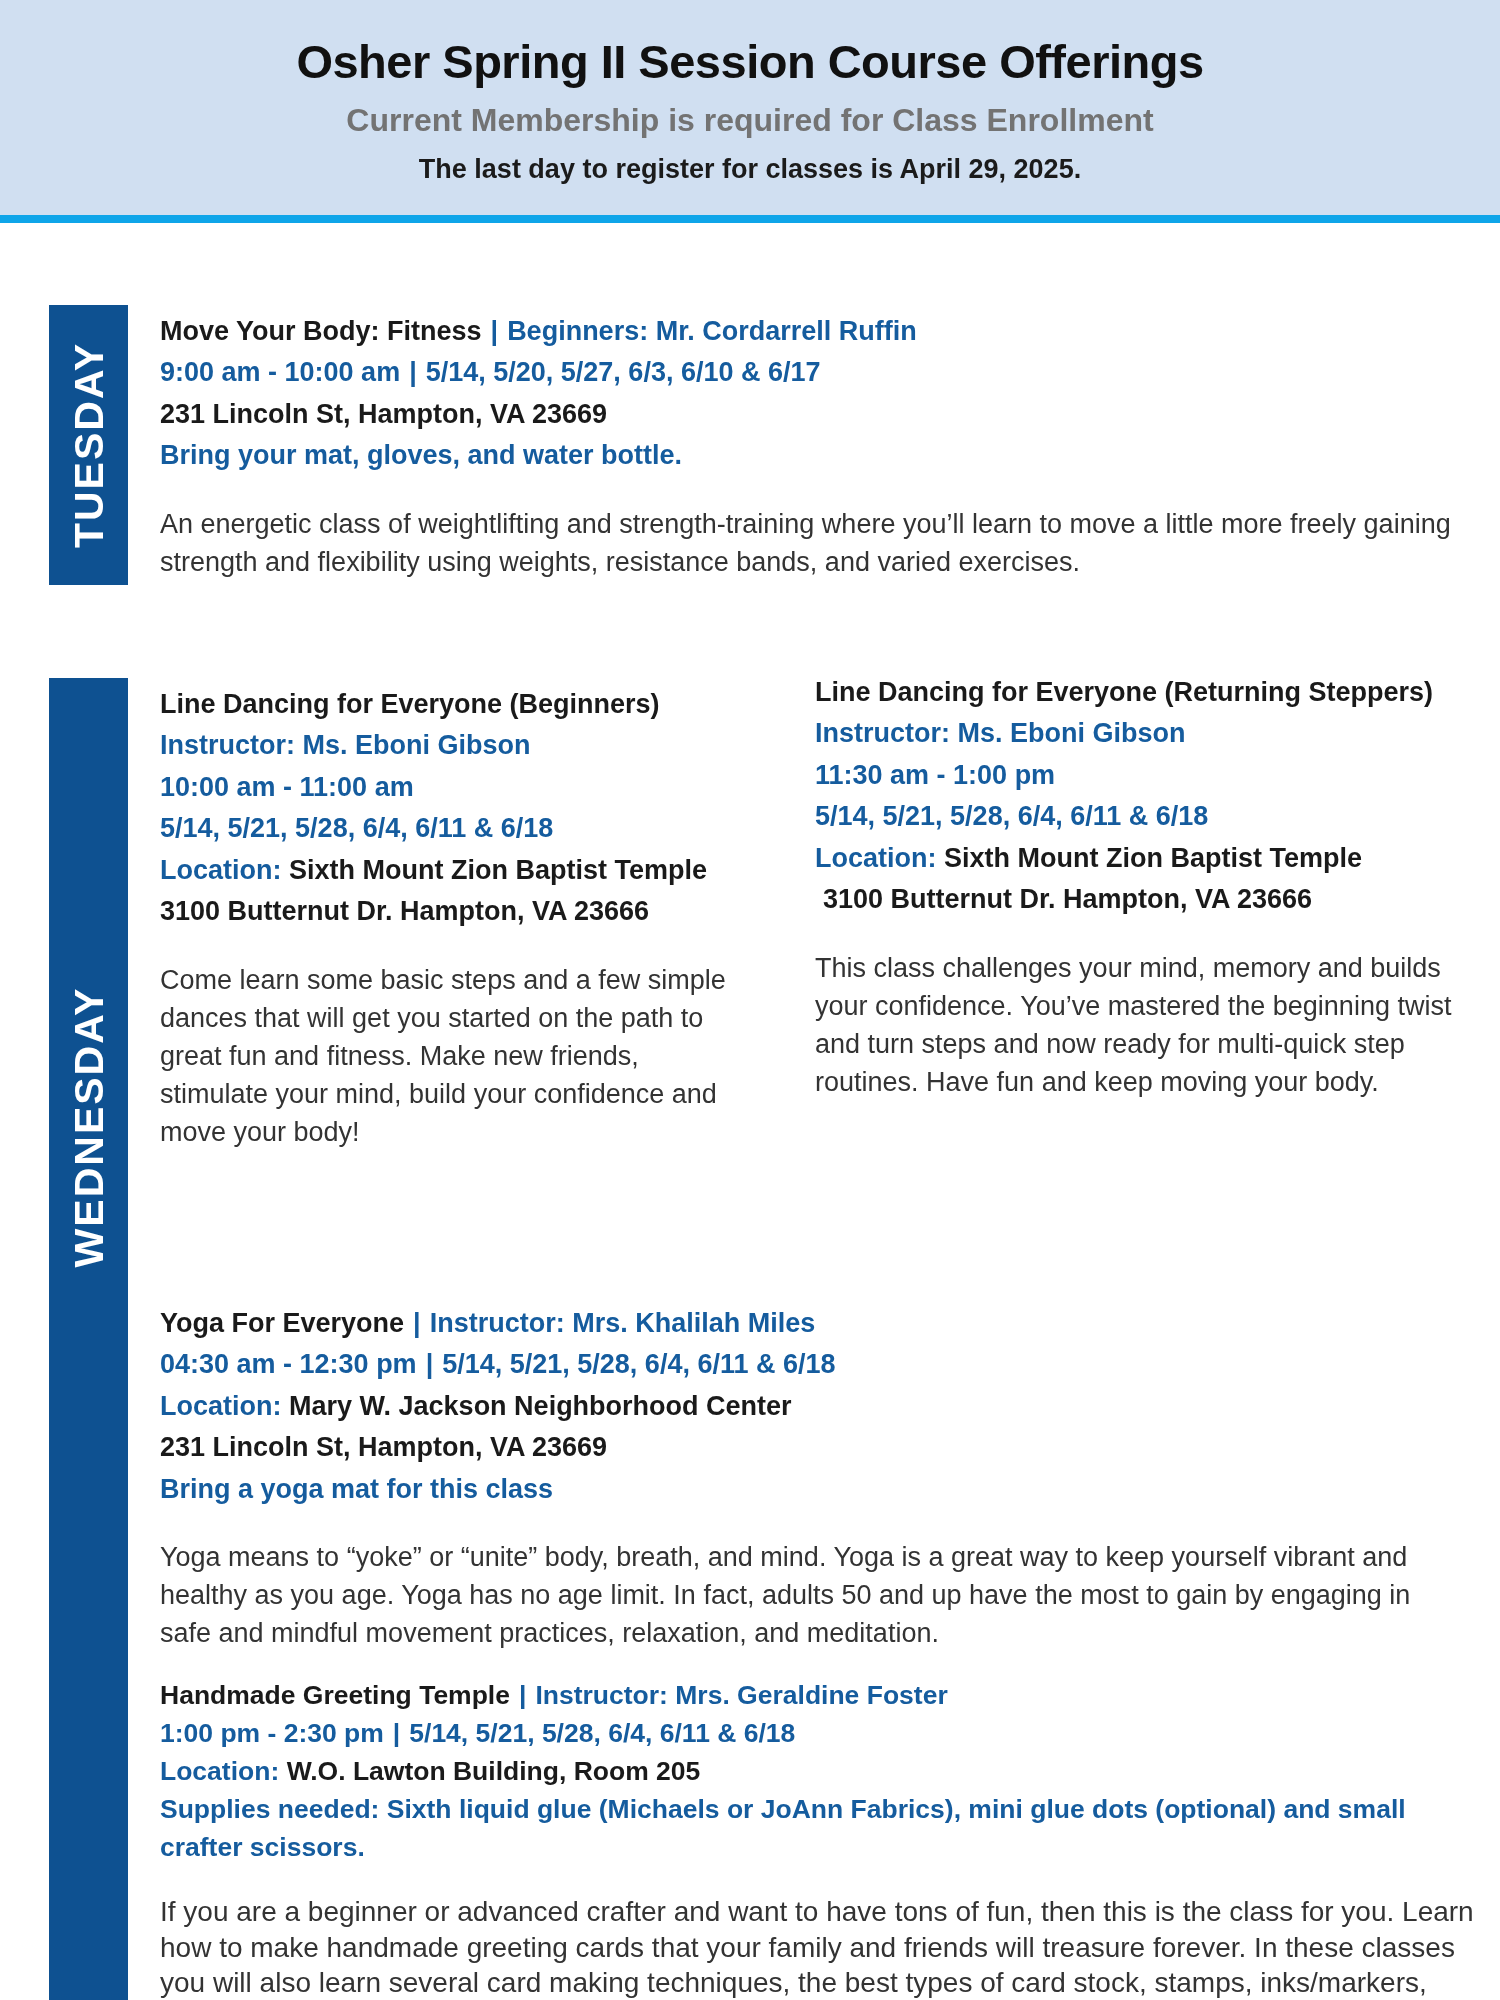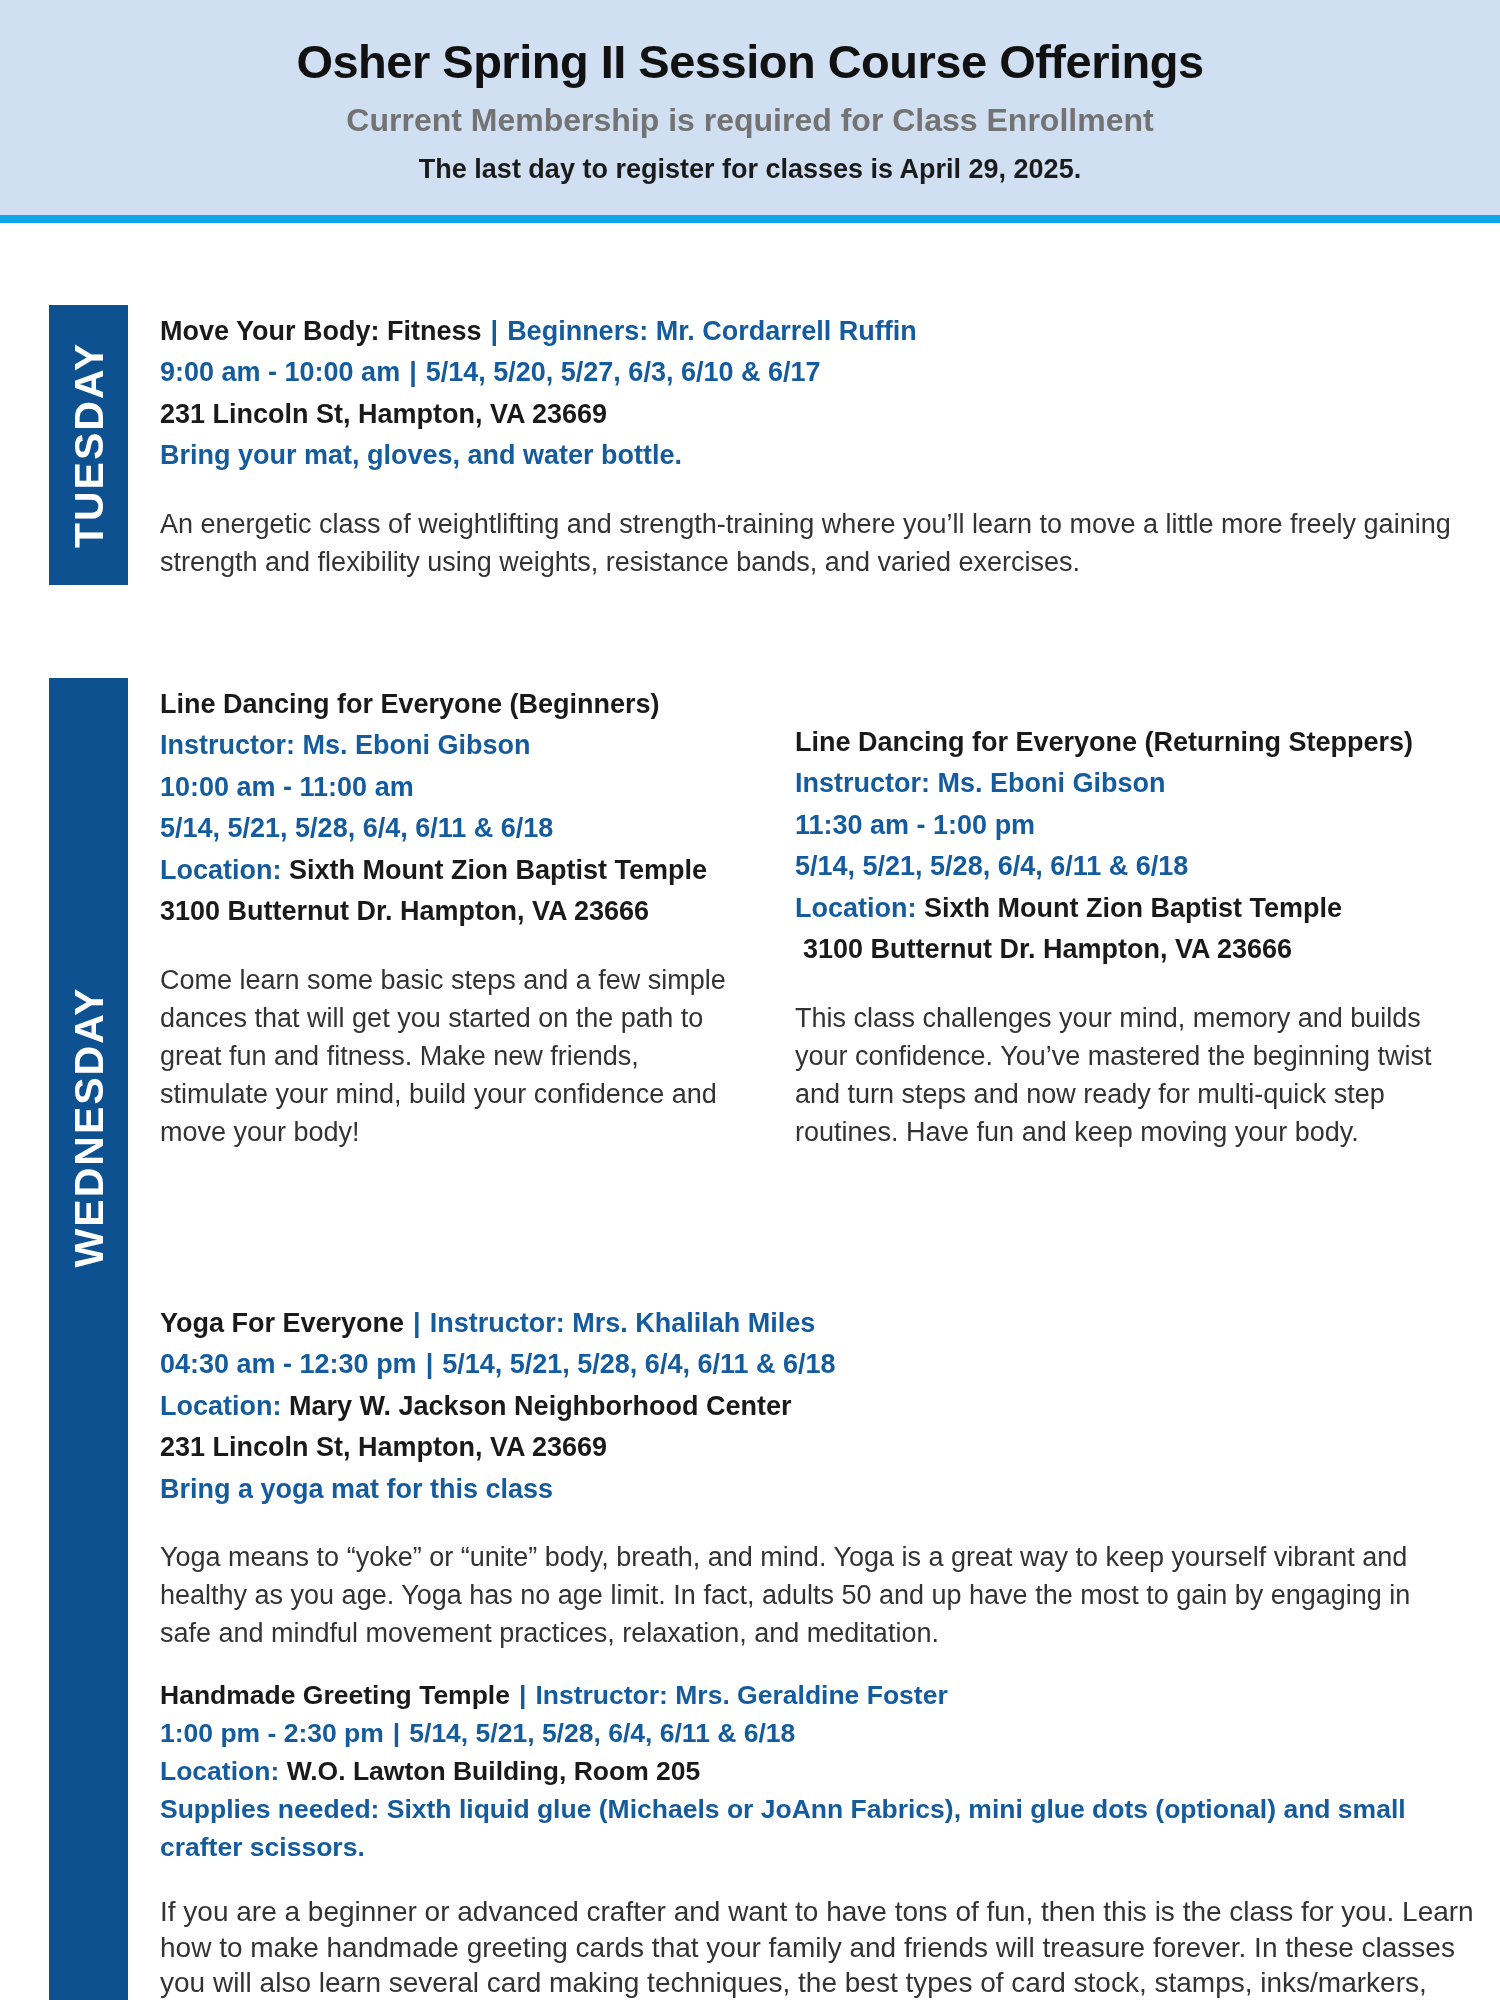--- a/index.html
+++ b/index.html
@@ -20,21 +20,21 @@
              white-space:nowrap;color:#ffffff;font-weight:bold;font-size:41px;letter-spacing:2px;}
   .section-wednesday .day-label{top:33%;}
   .content{flex:1;padding:6px 0 4px 32px;}
   
   .line{font-size:27px;font-weight:bold;line-height:41.5px;color:#1a1a1a;white-space:nowrap;}
   .blue{color:#155c9e;}
   .black{color:#1a1a1a;}
   .sep{color:#155c9e;margin:0 9px;}
   .desc{font-size:27px;font-weight:normal;line-height:38px;color:#333;white-space:normal;margin-top:28px;}
   .desc-full{max-width:1300px;}
-  .columns{display:flex;gap:35px;align-items:flex-end;}
+  .columns{display:flex;gap:55px;}
   .col-left{width:600px;flex:none;}
   .col-right{flex:1;margin-top:-12px;}
   .col-left .desc{max-width:570px;}
   .col-right .desc{max-width:645px;}
   .addr-indent{padding-left:8px;}
   .course-yoga{margin-top:152px;}
   .course-cards{margin-top:24px;}
   .course-cards .line{line-height:38px;font-size:26.5px;}
   .course-cards .note{white-space:normal;max-width:1335px;}
   .course-cards .desc{line-height:35.5px;font-size:28px;max-width:1330px;}

